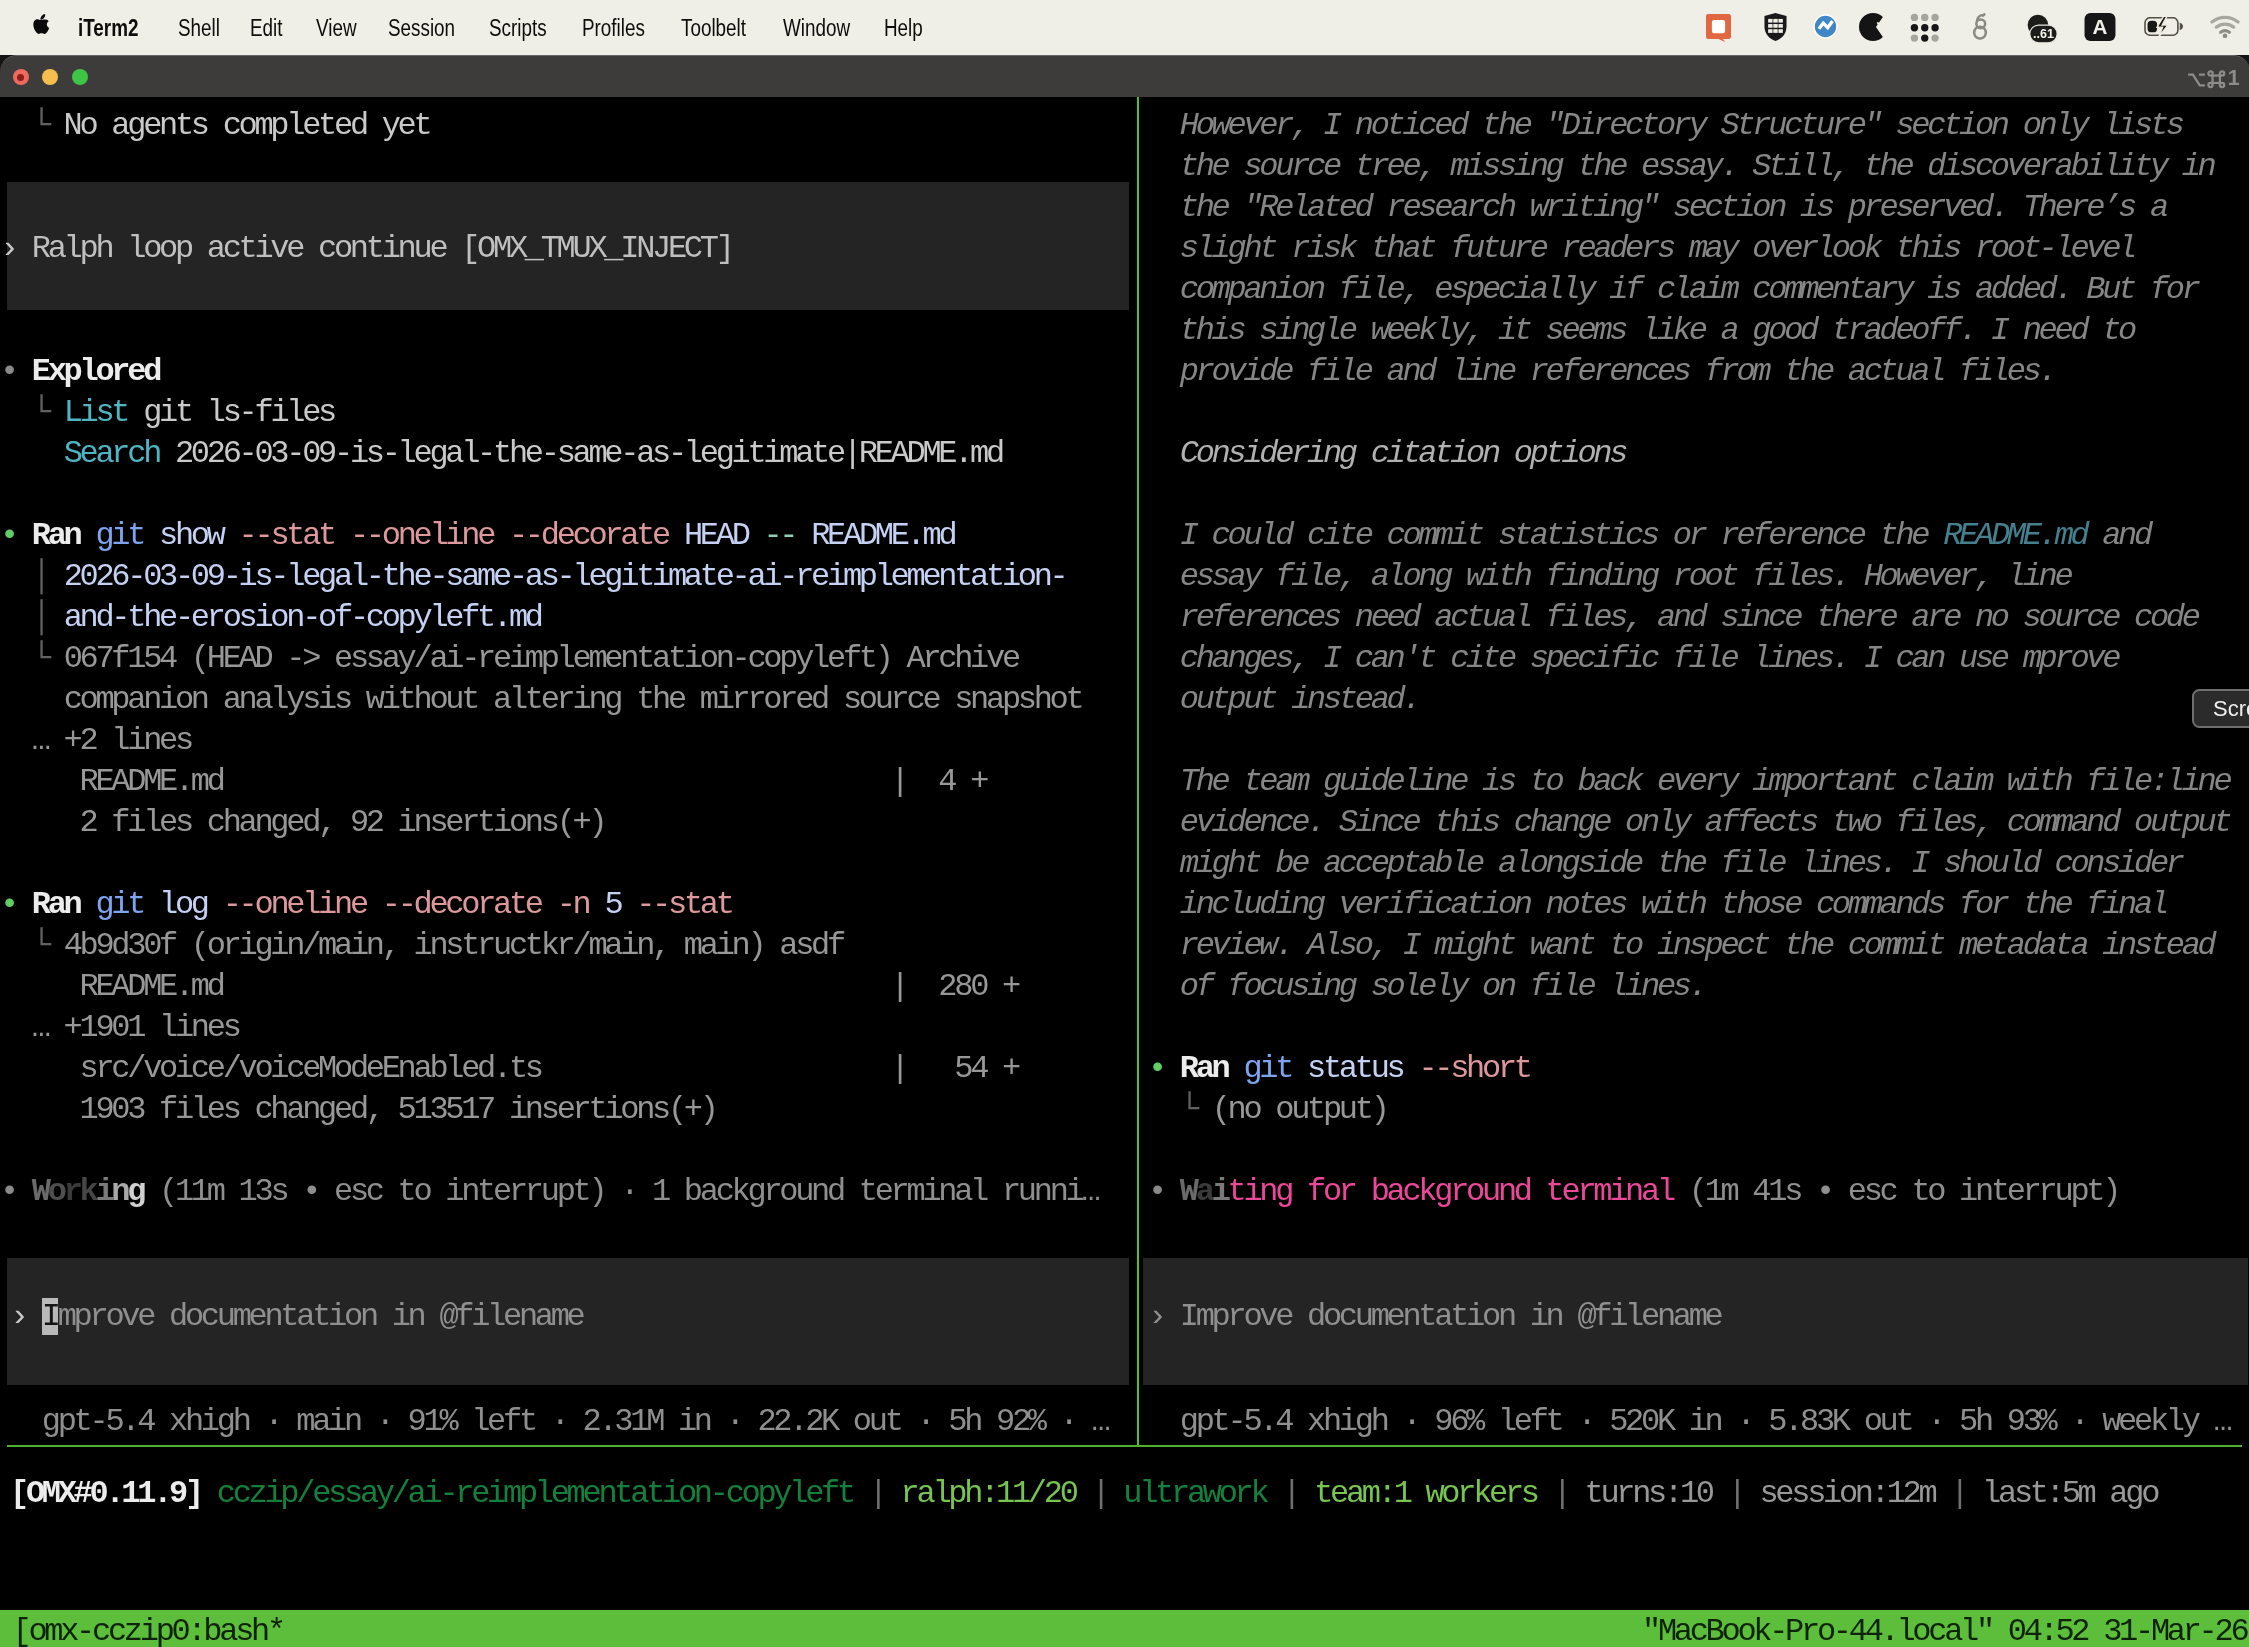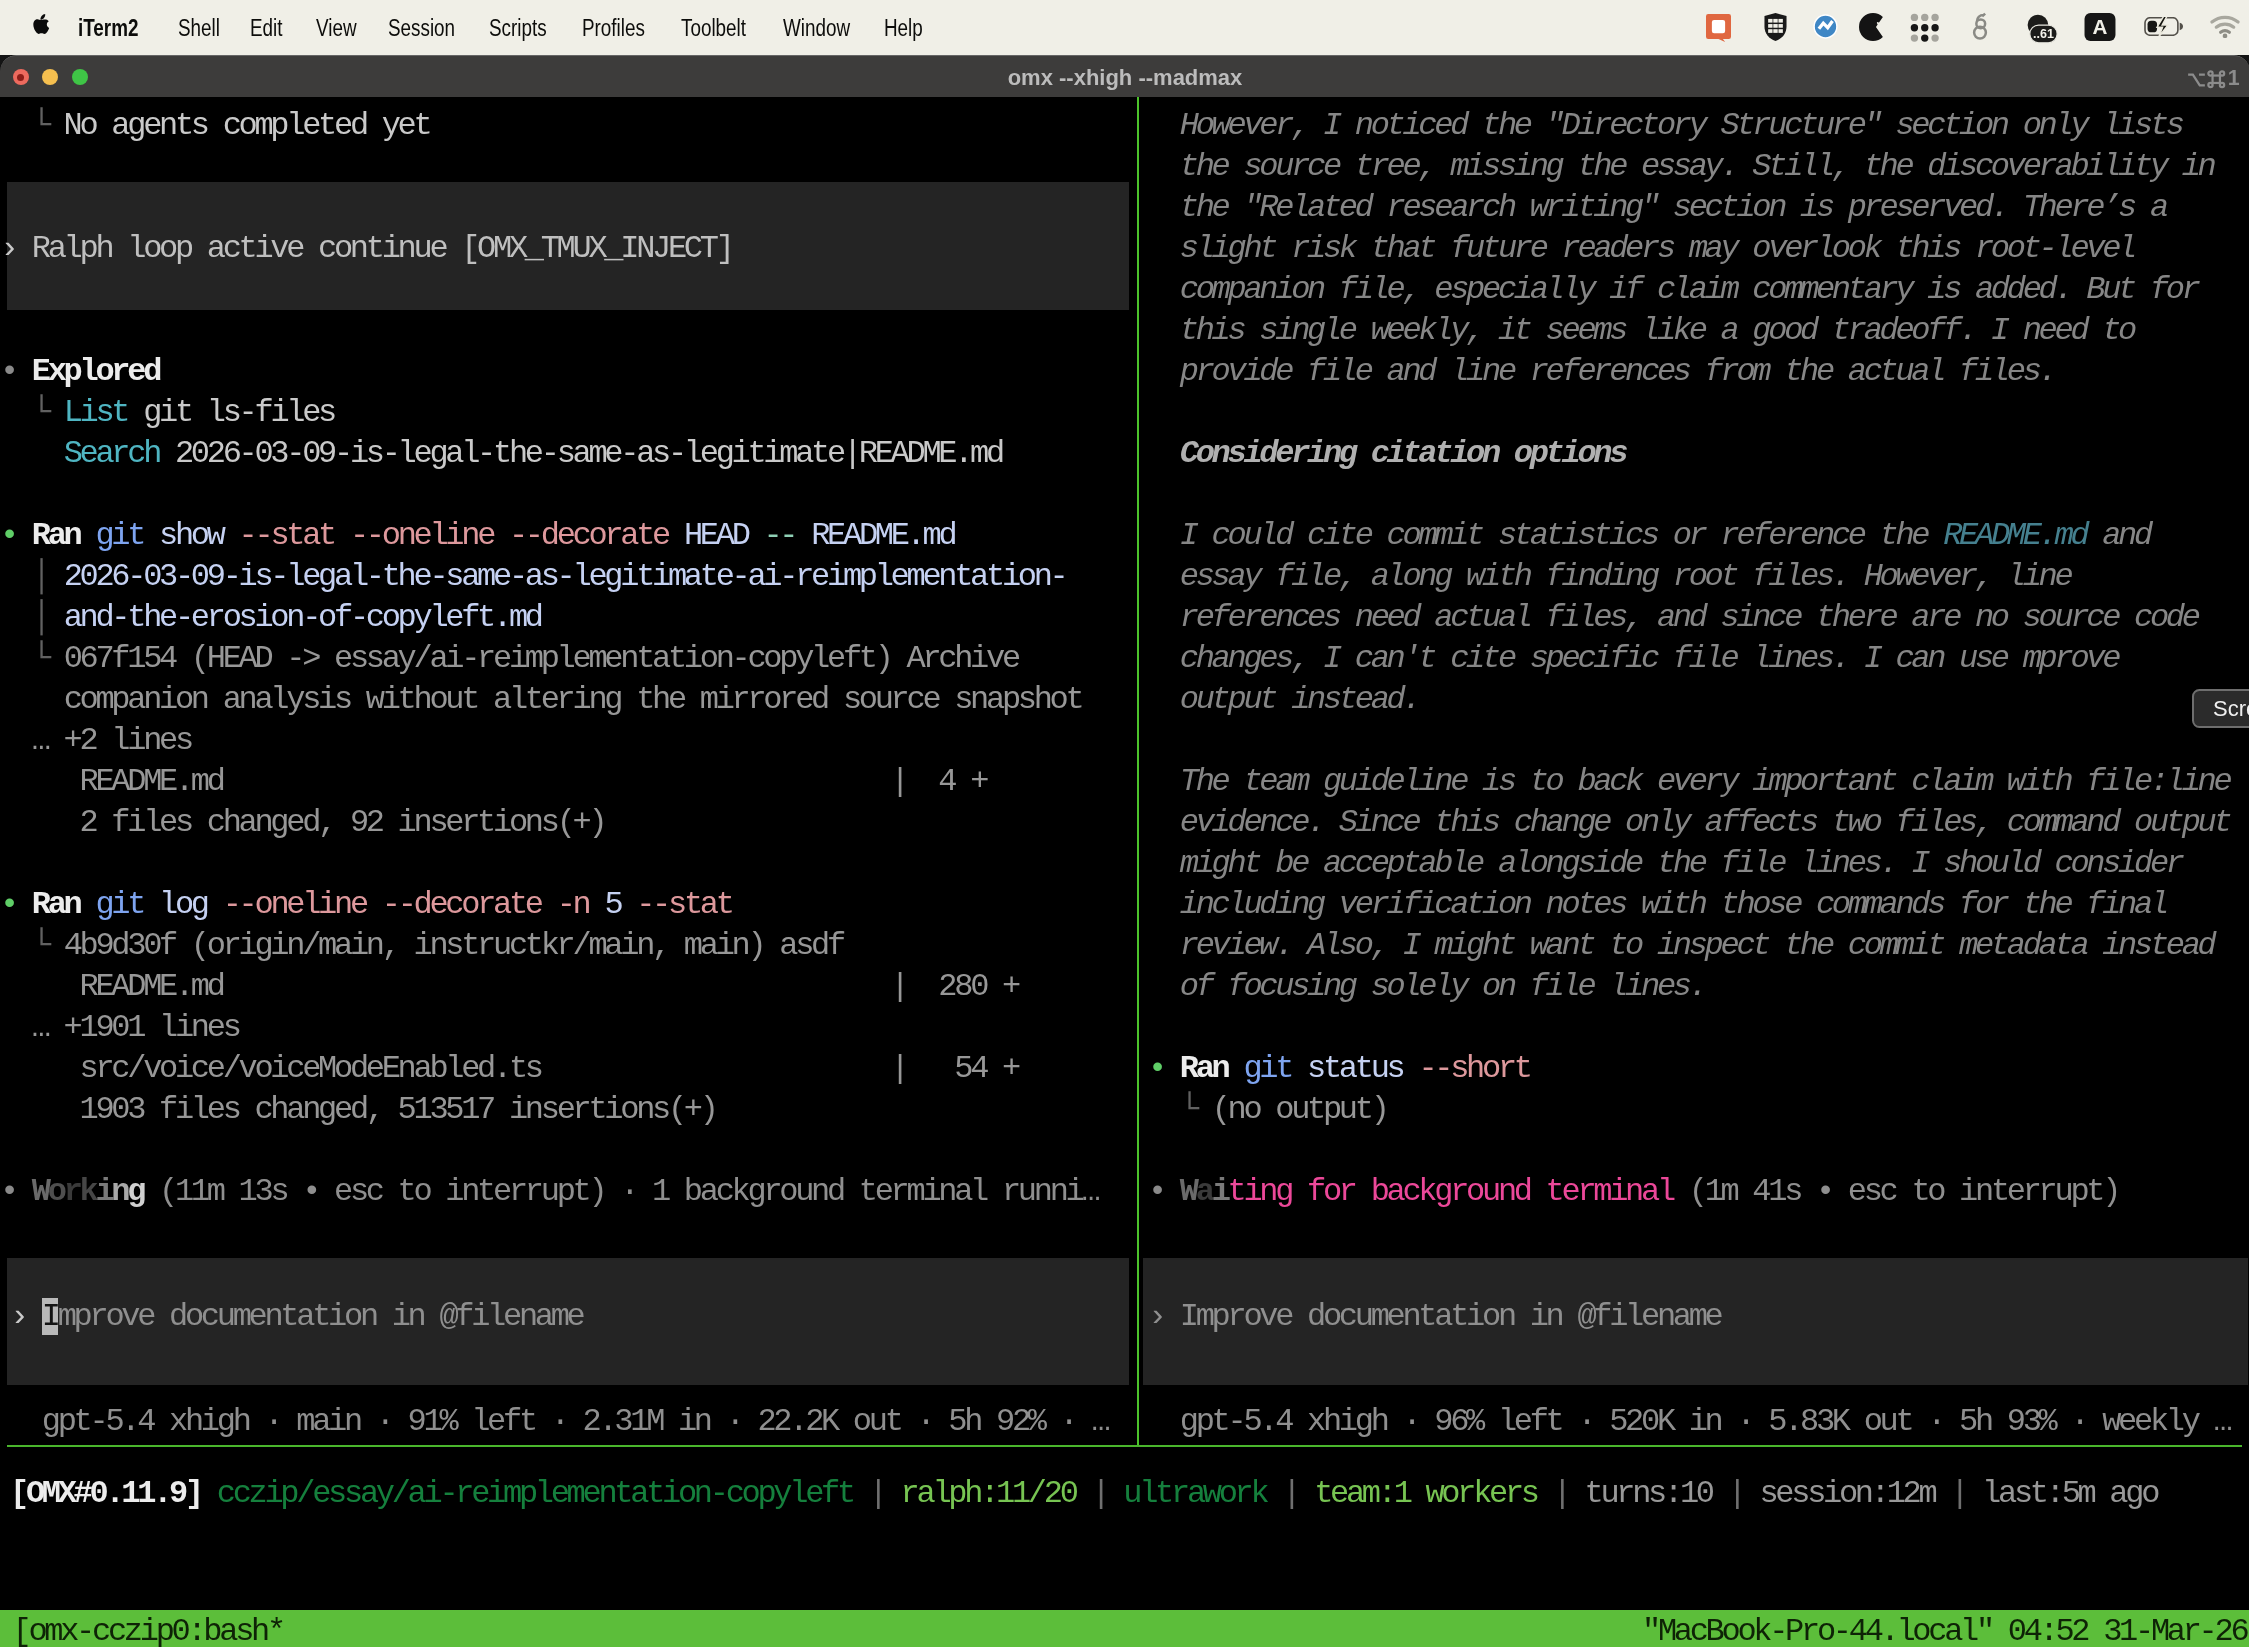--- a/index.html
+++ b/index.html
@@ -18,41 +18,40 @@
 pre.pane { position:absolute; top:105px; margin:0; }
 .hbox { position:absolute; background:#242424; }
 .divider { position:absolute; left:1137px; top:97px; width:1.5px; height:1348px; background:#4cc32b; }
 .hline { position:absolute; left:7.4px; top:1445px; width:2235px; height:1.5px; background:#4ab52c; }
 .fg{color:#c9c9c9} .dim{color:#8f8f8f} .gry{color:#979797} .tree{color:#616161}
 .peri{color:#c5d1f2} .blue{color:#7ea4f0} .pink{color:#dd989c} .teal2{color:#8fd0b5}
 .cyan{color:#4fb5c2} .grnb{color:#5fce67} .gbul{color:#8a8a8a}
 .bw{color:#ececec;font-weight:700}
 .boxtx{color:#bfbfbf}
 .it{color:#868686;font-style:italic}
-.ith{color:#b0b0b0;font-style:italic;font-weight:700}
+.ith{color:#b0b0b0;font-style:italic;font-weight:400}
 .rdme{color:#45808f;font-style:italic}
 .sh3{color:#ec4899;font-weight:400}
 .w1{color:#6a6a6a;font-weight:700} .w2{color:#4f4f4f;font-weight:700} .w3{color:#3a3a3a;font-weight:700} .w4{color:#464646;font-weight:700} .w5{color:#7a7a7a;font-weight:700} .w6{color:#a8a8a8;font-weight:700} .w7{color:#d0d0d0;font-weight:700}
 .cur{background:#b9b9b9;color:#141414}
 .ocyan{color:#15803d} .ogrn{color:#77c452} .ogry{color:#989898} .osep{color:#6f6f6f}
 .gbar { position:absolute; left:0; top:1590px; width:2250px; height:41px; background:#5cbe3a;margin-top:20px; }
 .scre { position:absolute; left:2192px; top:689px; width:96px; height:39px; background:#2b2b2b;
   border:2.2px solid #6e6e6e; border-radius:7.4px; color:#f0f0f0;
   font:400 22px/35px "Liberation Sans",sans-serif; padding-left:19px; }
 svg.icon { position:absolute; }
 </style></head><body>
 <div class="window">
   <div class="titlebar">
     <span class="tl" style="left:12.5px;background:#ed6a5e"></span>
     <span class="tl" style="left:12.5px;background:transparent">
         <span style="position:absolute;left:4.4px;top:4.4px;width:7.4px;height:7.4px;border-radius:50%;background:#8c1d18"></span>
       </span>
     <span class="tl" style="left:42px;background:#f5bf4f"></span>
     <span class="tl" style="left:72px;background:#3fc546"></span>
-    <div class="wtitle">omx --xhigh --madmax</div>
     <div class="wkey"><svg width="19" height="16" viewBox="0 0 26 22" style="vertical-align:-3px">
           <g stroke="#8c8c8c" stroke-width="3.1" fill="none">
             <path d="M1.5 3.5h6.5l9.5 15h7"></path>
             <path d="M16.5 3.5h8"></path>
           </g>
         </svg><svg width="18.5" height="18.5" viewBox="0 0 25 25" style="vertical-align:-4.4px;margin-left:1.5px">
           <g stroke="#8c8c8c" stroke-width="3" fill="none">
             <rect x="7.5" y="7.5" width="10" height="10"></rect>
             <circle cx="4.7" cy="4.7" r="2.9"></circle>
             <circle cx="20.3" cy="4.7" r="2.9"></circle>

